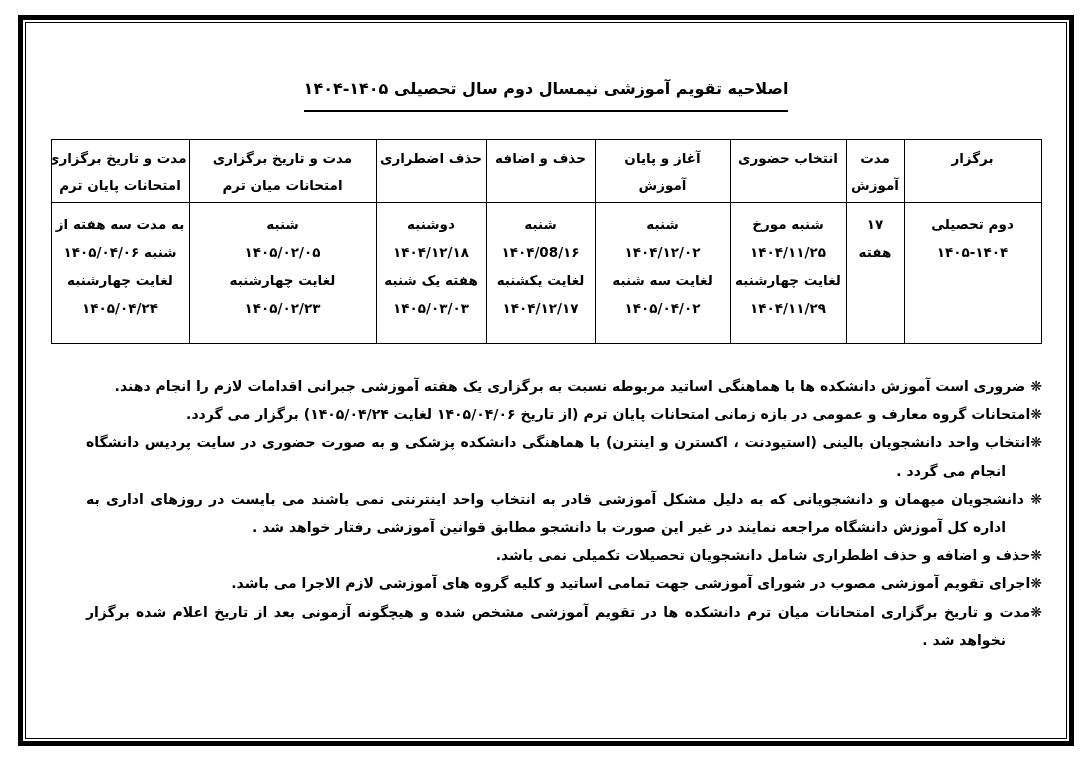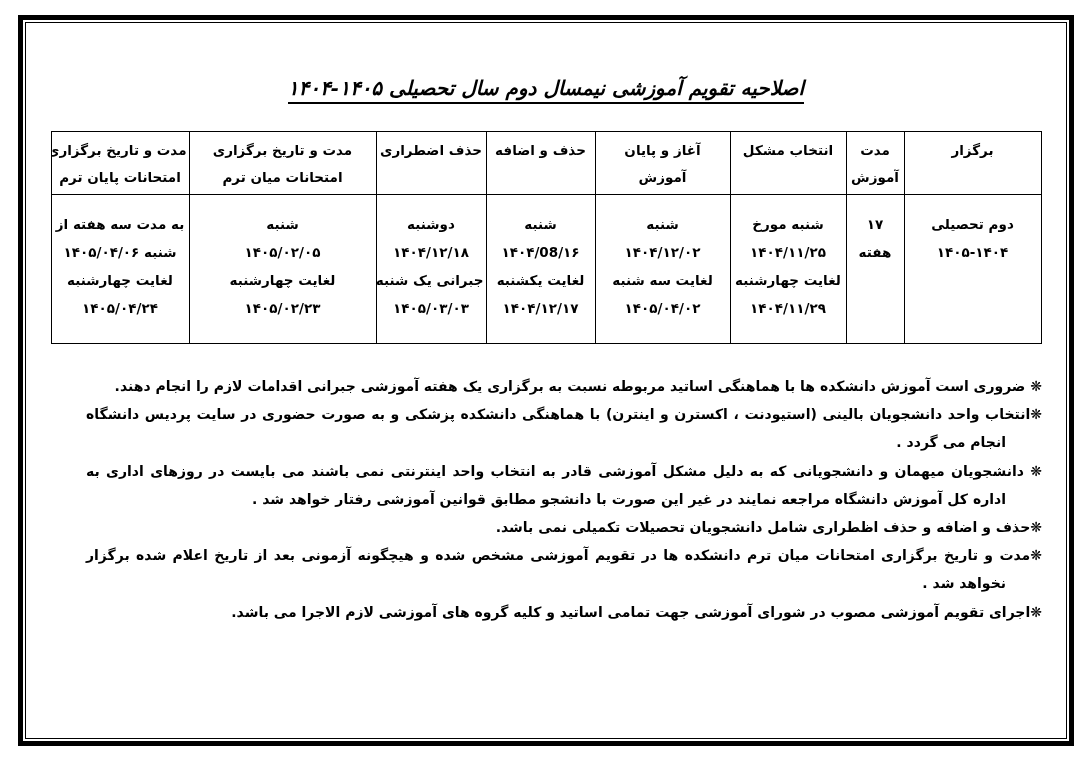--- a/index.html
+++ b/index.html
@@ -19,26 +19,25 @@
   }
   .frame-inner {
     position: absolute; inset: 2px;
     border: 1px solid #000;
     overflow: hidden;
     direction: rtl;
   }
   .title-row { margin-top: 54px; text-align: center; }
   .doc-title {
     display: inline-block;
-    font-size: 20px;
+    font-size: 16px;
     line-height: 23px;
-    padding-bottom: 2px;
+    padding-bottom: 10px;
     border-bottom: 2.5px solid #000;
     white-space: nowrap;
-    font-style: italic;
   }
   table.cal {
     direction: rtl;
     border-collapse: collapse;
     table-layout: fixed;
     width: 990px;
     margin: 27px auto 0 auto;
   }
   table.cal th, table.cal td {
     border: 1.5px solid #000;
@@ -52,21 +51,21 @@
   table.cal thead th {
     height: 57px;
     font-size: 13.5px;
     line-height: 27px;
     padding-top: 5px;
   }
   table.cal tbody td {
     height: 133px;
     font-size: 13.5px;
     line-height: 28px;
-    padding-top: 15px;
+    padding-top: 7px;
   }
   .cell-line { white-space: nowrap; }
   .notes {
     direction: rtl;
     margin: 28px 24px 0 42px;
     font-size: 14px;
     line-height: 28.2px;
     text-align: justify;
   }
   .note {
@@ -99,21 +98,21 @@
       <thead>
         <tr>
           <th>
             <div class="cell-line">برگزار</div>
           </th>
           <th>
             <div class="cell-line">مدت</div>
             <div class="cell-line">آموزش</div>
           </th>
           <th>
-            <div class="cell-line">انتخاب مشکل</div>
+            <div class="cell-line">انتخاب حضوری</div>
           </th>
           <th>
             <div class="cell-line">آغاز و پایان</div>
             <div class="cell-line">آموزش</div>
           </th>
           <th>
             <div class="cell-line">حذف و اضافه</div>
           </th>
           <th>
             <div class="cell-line">حذف اضطراری</div>
@@ -152,42 +151,43 @@
           </td>
           <td>
             <div class="cell-line">شنبه</div>
             <div class="cell-line">۱۴۰۴/08/۱۶</div>
             <div class="cell-line">لغایت یکشنبه</div>
             <div class="cell-line">۱۴۰۴/۱۲/۱۷</div>
           </td>
           <td>
             <div class="cell-line">دوشنبه</div>
             <div class="cell-line">۱۴۰۴/۱۲/۱۸</div>
-            <div class="cell-line">جبرانی یک شنبه</div>
+            <div class="cell-line">هفته یک شنبه</div>
             <div class="cell-line">۱۴۰۵/۰۳/۰۳</div>
           </td>
           <td>
             <div class="cell-line">شنبه</div>
             <div class="cell-line">۱۴۰۵/۰۲/۰۵</div>
             <div class="cell-line">لغایت چهارشنبه</div>
             <div class="cell-line">۱۴۰۵/۰۲/۲۳</div>
           </td>
           <td>
             <div class="cell-line">به مدت سه هفته از</div>
             <div class="cell-line">شنبه ۱۴۰۵/۰۴/۰۶</div>
             <div class="cell-line">لغایت چهارشنبه</div>
             <div class="cell-line">۱۴۰۵/۰۴/۲۴</div>
           </td>
         </tr>
       </tbody>
     </table>
 
     <div class="notes">
       <div class="note">❋ ضروری است آموزش دانشکده ها با هماهنگی اساتید مربوطه نسبت به برگزاری یک هفته آموزشی جبرانی اقدامات لازم را انجام دهند.</div>
+      <div class="note">❋امتحانات گروه معارف و عمومی در بازه زمانی امتحانات پایان ترم (از تاریخ ۱۴۰۵/۰۴/۰۶ لغایت ۱۴۰۵/۰۴/۲۴) برگزار می گردد.</div>
       <div class="note">❋انتخاب واحد دانشجویان بالینی (استیودنت ، اکسترن و اینترن) با هماهنگی دانشکده پزشکی و به صورت حضوری در سایت پردیس دانشگاه انجام می گردد .</div>
       <div class="note">❋ دانشجویان میهمان و دانشجویانی که به دلیل مشکل آموزشی قادر به انتخاب واحد اینترنتی نمی باشند می بایست در روزهای اداری به اداره کل آموزش دانشگاه مراجعه نمایند در غیر این صورت با دانشجو مطابق قوانین آموزشی رفتار خواهد شد .</div>
       <div class="note">❋حذف و اضافه و حذف اظطراری شامل دانشجویان تحصیلات تکمیلی نمی باشد.</div>
+      <div class="note">❋اجرای تقویم آموزشی مصوب در شورای آموزشی جهت تمامی اساتید و کلیه گروه های آموزشی لازم الاجرا می باشد.</div>
       <div class="note">❋مدت و تاریخ برگزاری امتحانات میان ترم دانشکده ها در تقویم آموزشی مشخص شده و هیچگونه آزمونی بعد از تاریخ اعلام شده برگزار نخواهد شد .</div>
-      <div class="note">❋اجرای تقویم آموزشی مصوب در شورای آموزشی جهت تمامی اساتید و کلیه گروه های آموزشی لازم الاجرا می باشد.</div>
     </div>
 
   </div>
 </div>
 
 </body></html>

